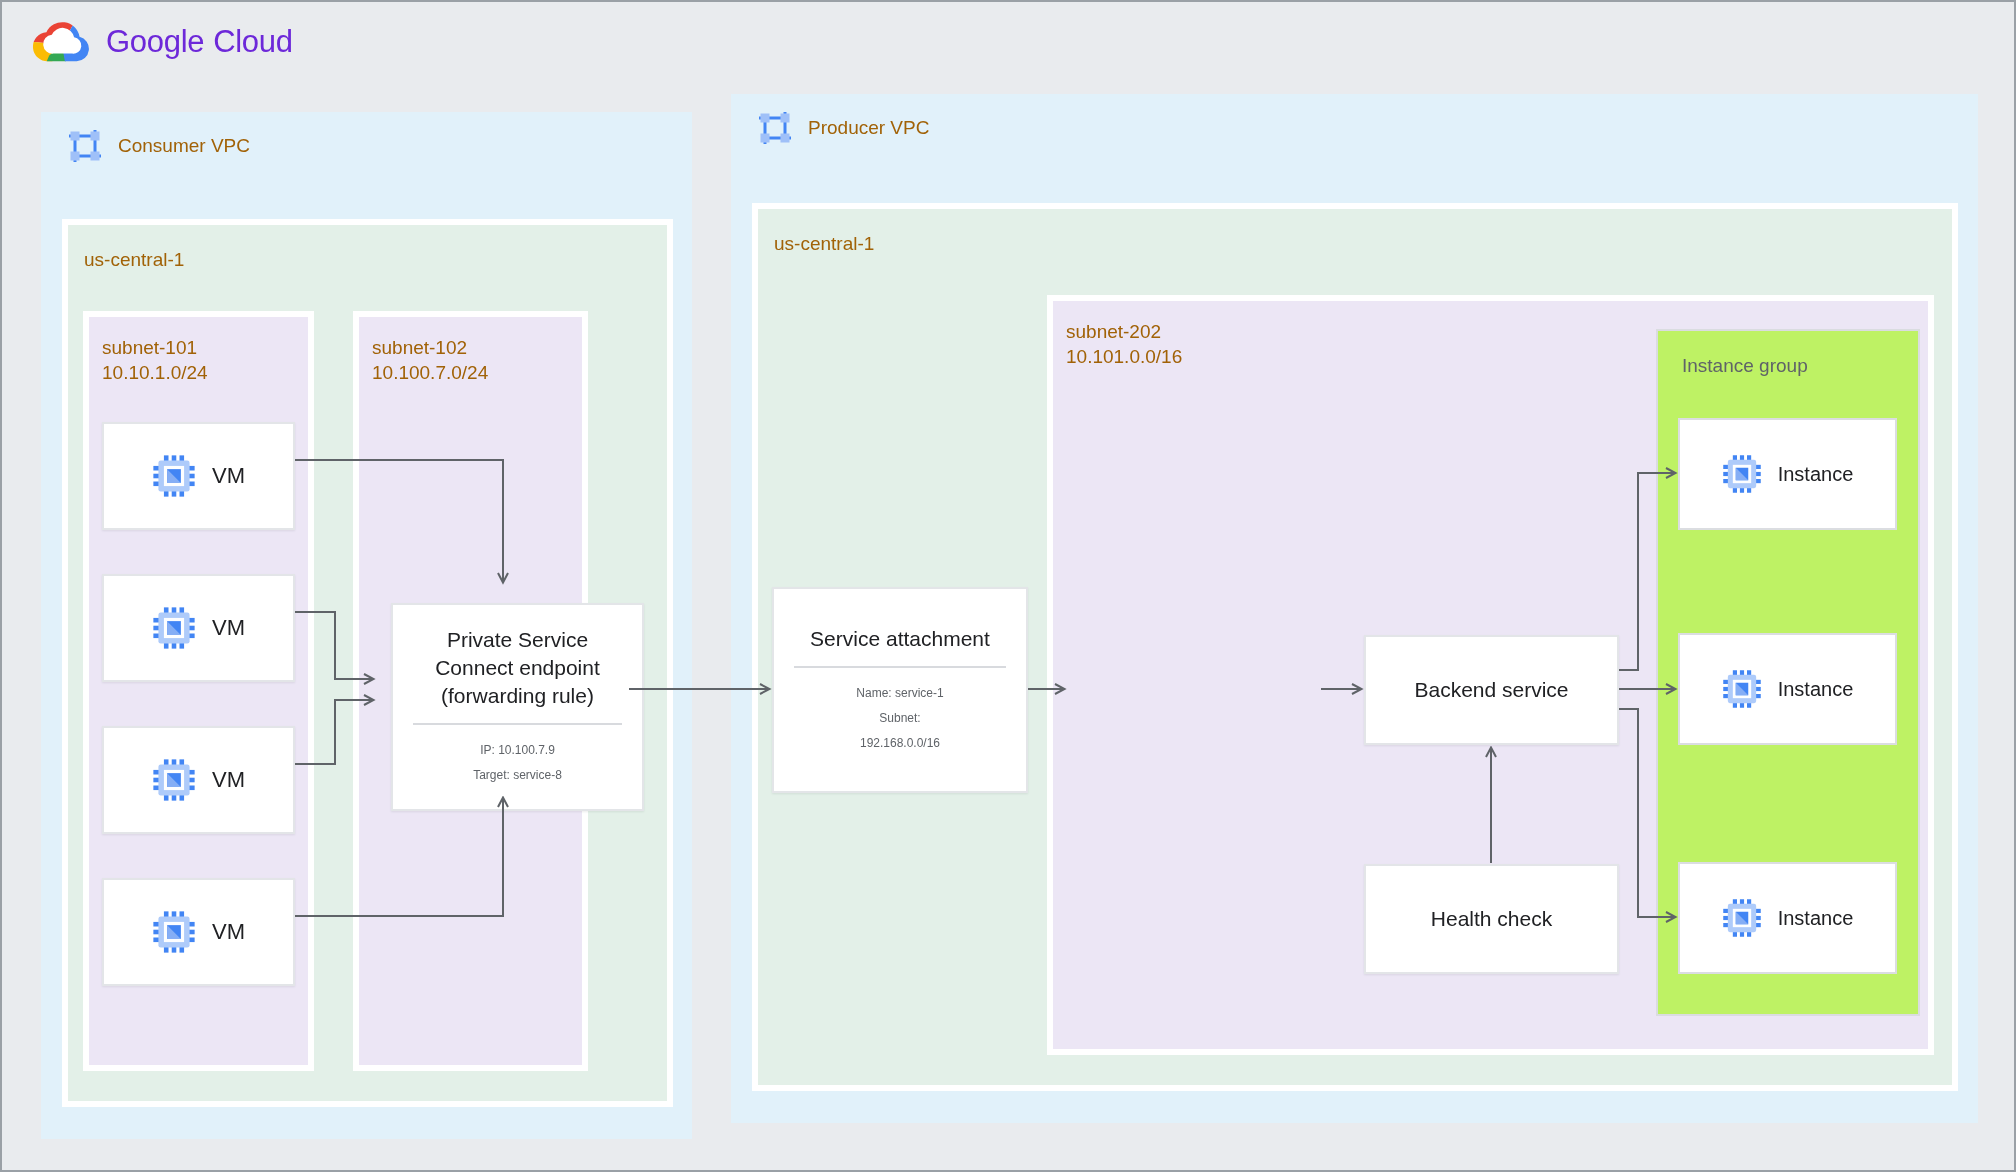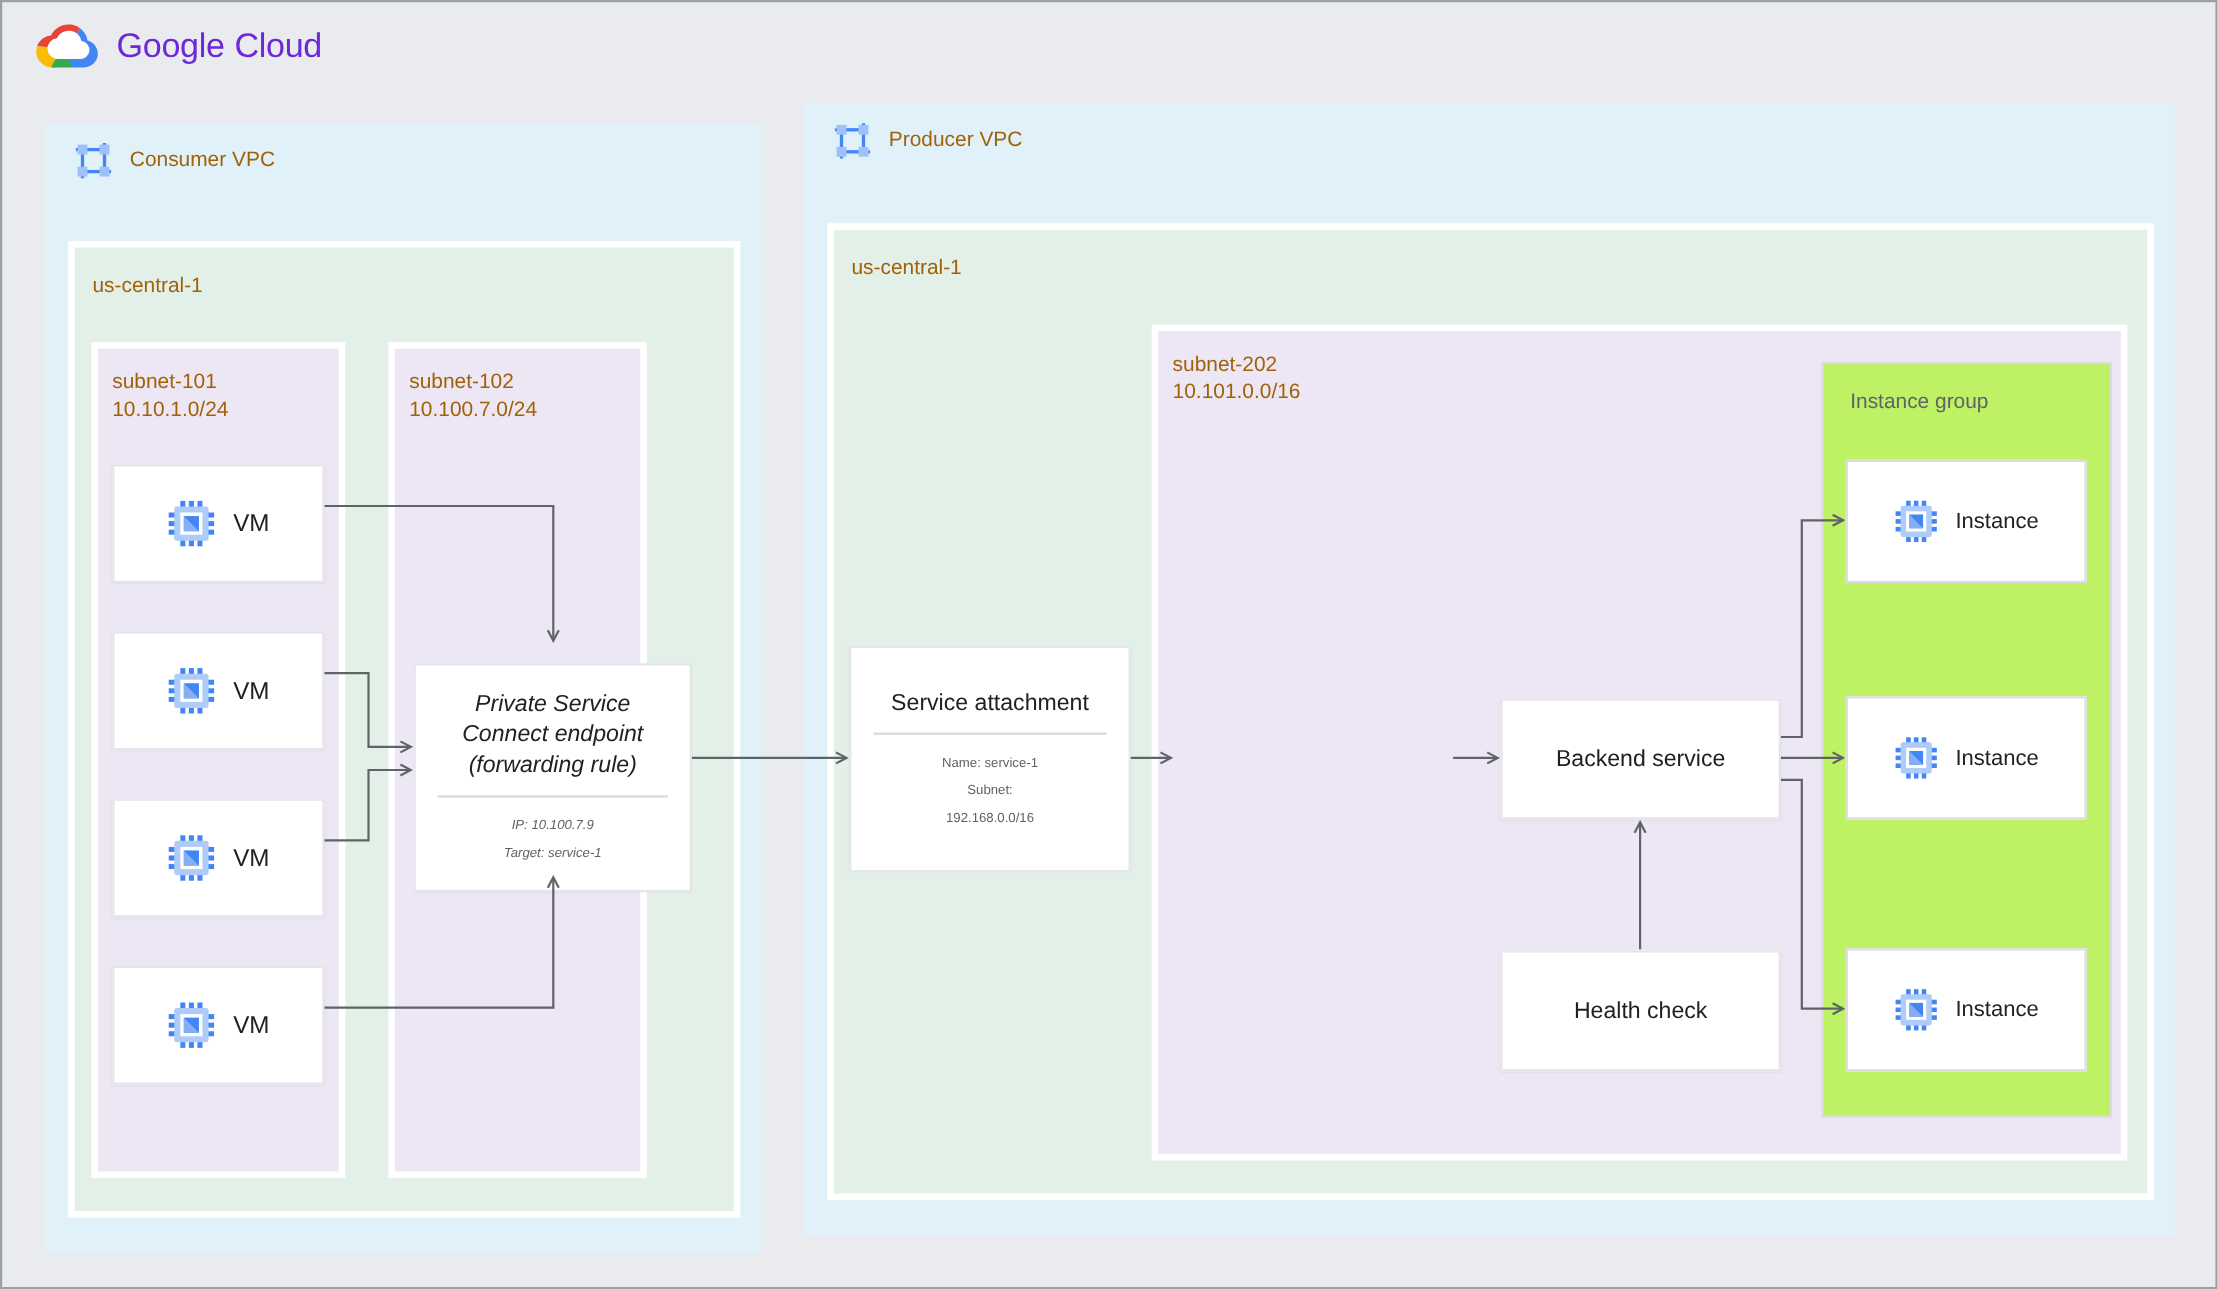--- a/index.html
+++ b/index.html
@@ -147,29 +147,29 @@
           <span class="vm-label">VM</span>
         </div>
       </div>
 
       <div class="abs subnet" style="left:285px;top:86px;width:235px;height:760px;padding-left:20px;">
         <div class="abs" style="left:13px;top:18px;">
           <div class="zone-label">subnet-102</div>
           <div class="zone-label">10.100.7.0/24</div>
         </div>
 
-        <div class="abs node col" style="left:17px;top:286px;width:253px;height:208px;font-style:italic;">
+        <div class="abs node col" style="left:32px;top:286px;width:253px;height:208px;">
           <div class="node-title">
             <div>Private Service</div>
             <div>Connect endpoint</div>
             <div>(forwarding rule)</div>
           </div>
           <hr class="divider">
           <div class="node-sub">IP: 10.100.7.9</div>
-          <div class="node-sub">Target: service-1</div>
+          <div class="node-sub">Target: service-8</div>
         </div>
       </div>
     </div>
   </div>
 
   <div class="abs vpc" style="left:729px;top:92px;width:1247px;height:1029px;">
     <div class="vpc-header">
       <svg width="36" height="36" viewBox="0 0 36 36">
           <use href="#vpc-net-icon"></use>
         </svg>

